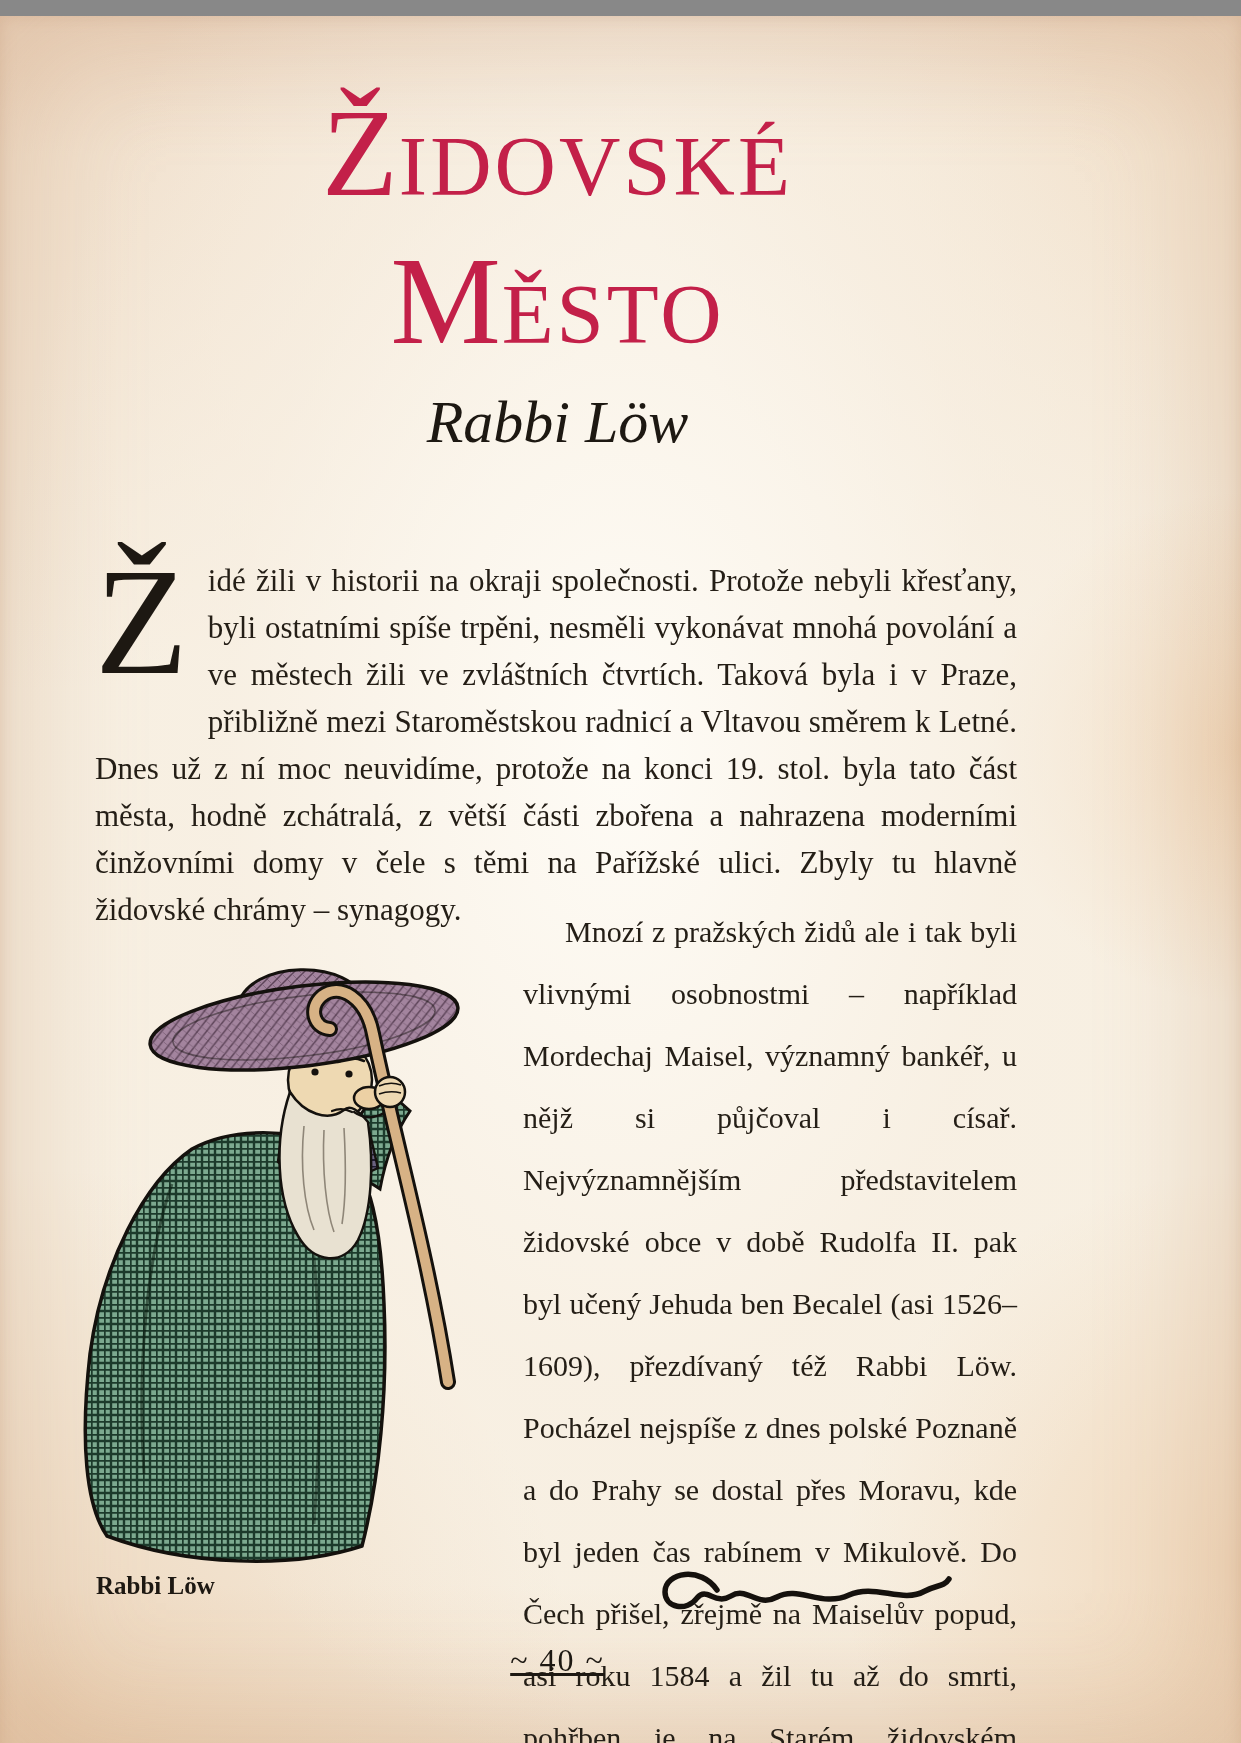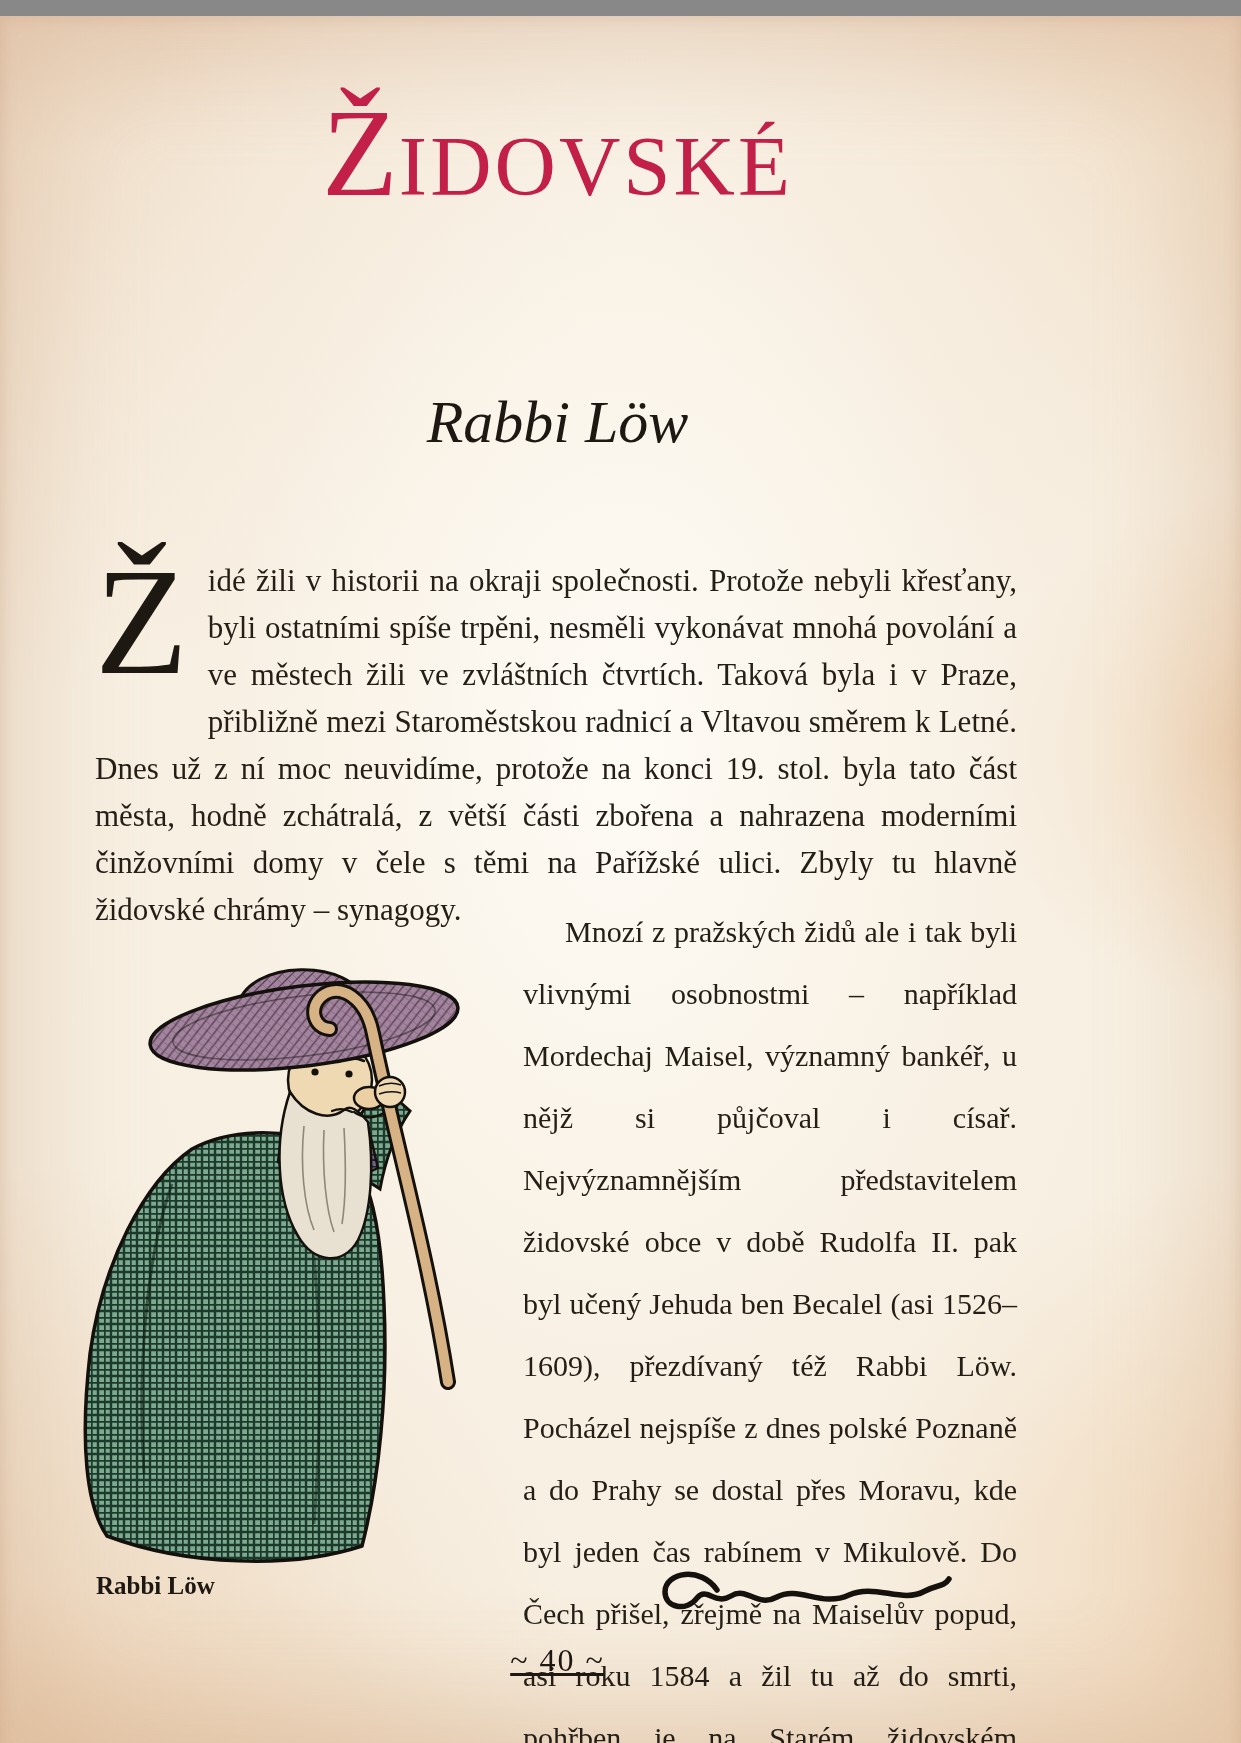--- a/index.html
+++ b/index.html
@@ -54,20 +54,21 @@
     text-align:center;font-size:32px;letter-spacing:2px;color:#1d1812;text-decoration:underline;
   }
 </style>
 </head>
 <body>
 
 <div class="page">
 
   <div class="title">
     <div class="ln"><span class="big">Ž</span><span class="small">IDOVSKÉ</span></div>
+    <div class="ln"><span class="big">M</span><span class="small">ĚSTO</span></div>
   </div>
 
   <div class="subtitle">Rabbi Löw</div>
 
   <div class="intro">
     <span class="dropcap">Ž</span><span>idé žili v historii na okraji společnosti. Protože nebyli křesťany, byli ostatními spíše trpěni, nesměli vykonávat mnohá povolání a ve městech žili ve zvláštních čtvrtích. Taková byla i v Praze, přibližně mezi Staroměstskou radnicí a Vltavou směrem k Letné. Dnes už z ní moc neuvidíme, protože na konci 19. stol. byla tato část města, hodně zchátralá, z větší části zbořena a nahrazena moderními činžovními domy v čele s těmi na Pařížské ulici. Zbyly tu hlavně židovské chrámy – synagogy.</span>
   </div>
 
   <div class="illustration">
     <svg width="455" height="650" viewBox="0 0 455 650" xmlns="http://www.w3.org/2000/svg">

